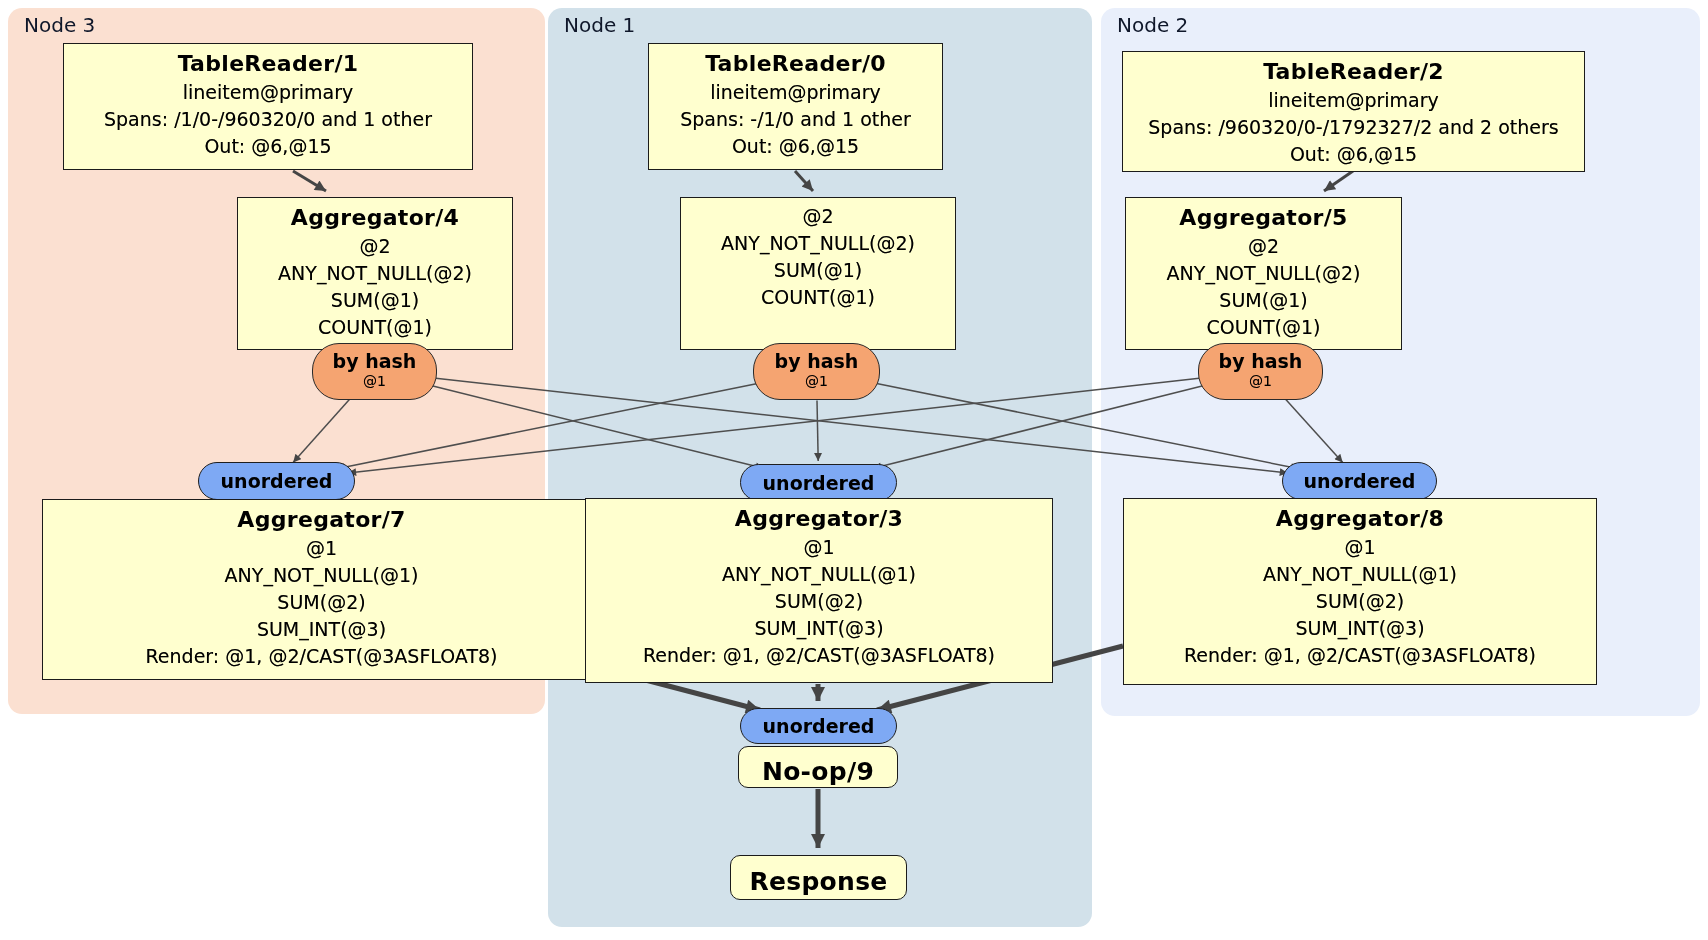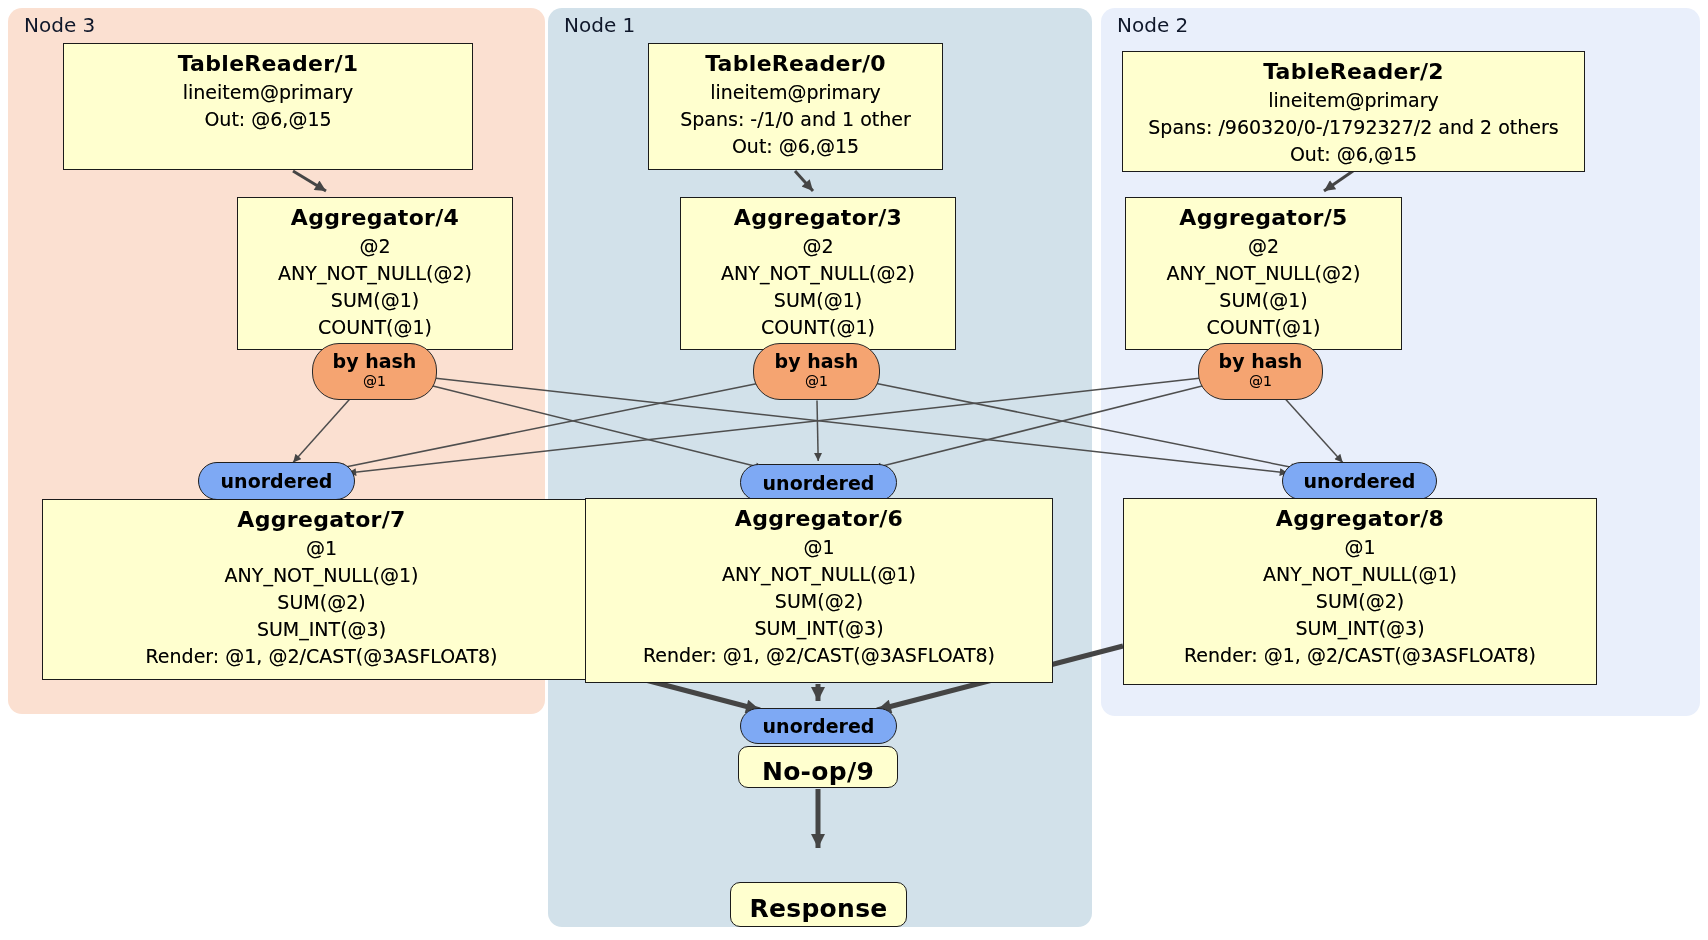--- a/index.html
+++ b/index.html
@@ -83,20 +83,21 @@
     <line class="edge-thick" x1="512" y1="645" x2="760" y2="710" marker-end="url(#mk-b)"></line>
     <line class="edge-thick" x1="818" y1="684" x2="818" y2="701" marker-end="url(#mk-b)"></line>
     <line class="edge-thick" x1="1123" y1="646" x2="877" y2="710" marker-end="url(#mk-b)"></line>
 
     <line class="edge-thick" x1="818" y1="789" x2="818" y2="848" marker-end="url(#mk-b)"></line>
   </svg>
 
   <div class="proc" style="left:63px;top:43px;width:410px;height:127px;">
     <div class="proc-title">TableReader/1</div>
     <div class="proc-line">lineitem@primary</div>
+    <div class="proc-line">Spans: /1/0-/960320/0 and 1 other</div>
     <div class="proc-line">Out: @6,@15</div>
   </div>
   <div class="proc" style="left:648px;top:43px;width:295px;height:127px;">
     <div class="proc-title">TableReader/0</div>
     <div class="proc-line">lineitem@primary</div>
     <div class="proc-line">Spans: -/1/0 and 1 other</div>
     <div class="proc-line">Out: @6,@15</div>
   </div>
   <div class="proc" style="left:1122px;top:51px;width:463px;height:121px;">
     <div class="proc-title">TableReader/2</div>
@@ -106,21 +107,20 @@
   </div>
 
   <div class="proc" style="left:237px;top:197px;width:276px;height:153px;">
     <div class="proc-title">Aggregator/4</div>
     <div class="proc-line">@2</div>
     <div class="proc-line">ANY_NOT_NULL(@2)</div>
     <div class="proc-line">SUM(@1)</div>
     <div class="proc-line">COUNT(@1)</div>
   </div>
   <div class="proc" style="left:680px;top:197px;width:276px;height:153px;">
-    <div class="proc-title">Aggregator/3</div>
     <div class="proc-line">@2</div>
     <div class="proc-line">ANY_NOT_NULL(@2)</div>
     <div class="proc-line">SUM(@1)</div>
     <div class="proc-line">COUNT(@1)</div>
   </div>
   <div class="proc" style="left:1125px;top:197px;width:277px;height:153px;">
     <div class="proc-title">Aggregator/5</div>
     <div class="proc-line">@2</div>
     <div class="proc-line">ANY_NOT_NULL(@2)</div>
     <div class="proc-line">SUM(@1)</div>
@@ -146,37 +146,37 @@
 
   <div class="proc" style="left:42px;top:499px;width:559px;height:181px;">
     <div class="proc-title">Aggregator/7</div>
     <div class="proc-line">@1</div>
     <div class="proc-line">ANY_NOT_NULL(@1)</div>
     <div class="proc-line">SUM(@2)</div>
     <div class="proc-line">SUM_INT(@3)</div>
     <div class="proc-line">Render: @1, @2/CAST(@3ASFLOAT8)</div>
   </div>
   <div class="proc" style="left:585px;top:498px;width:468px;height:185px;">
-    <div class="proc-title">Aggregator/6</div>
+    <div class="proc-title">Aggregator/3</div>
     <div class="proc-line">@1</div>
     <div class="proc-line">ANY_NOT_NULL(@1)</div>
     <div class="proc-line">SUM(@2)</div>
     <div class="proc-line">SUM_INT(@3)</div>
     <div class="proc-line">Render: @1, @2/CAST(@3ASFLOAT8)</div>
   </div>
   <div class="proc" style="left:1123px;top:498px;width:474px;height:187px;">
     <div class="proc-title">Aggregator/8</div>
     <div class="proc-line">@1</div>
     <div class="proc-line">ANY_NOT_NULL(@1)</div>
     <div class="proc-line">SUM(@2)</div>
     <div class="proc-line">SUM_INT(@3)</div>
     <div class="proc-line">Render: @1, @2/CAST(@3ASFLOAT8)</div>
   </div>
 
   <div class="sync" style="left:740px;top:708px;width:157px;height:36px;">unordered</div>
   <div class="proc proc-single" style="left:738px;top:746px;width:160px;height:42px;border-radius:10px;">
     <div class="proc-title">No-op/9</div>
   </div>
-  <div class="proc proc-single" style="left:730px;top:882px;width:177px;height:45px;border-radius:10px;">
+  <div class="proc proc-single" style="left:730px;top:855px;width:177px;height:45px;border-radius:10px;">
     <div class="proc-title">Response</div>
   </div>
 
 </div>
 
 </body></html>

